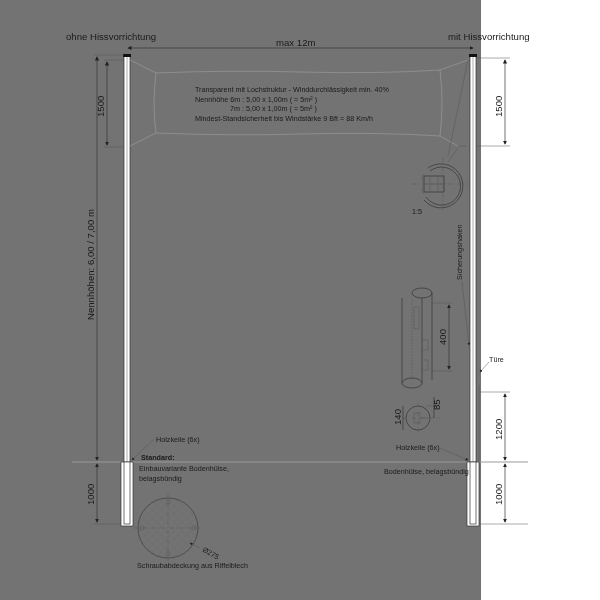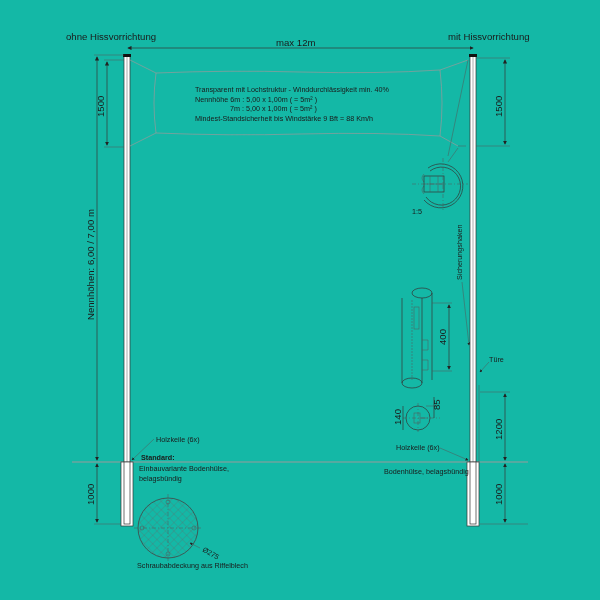--- a/index.html
+++ b/index.html
@@ -1,17 +1,17 @@
 <!DOCTYPE html>
 <html><head>
   <meta charset="utf-8">
   <style>
     html, body { margin: 0; padding: 0; background: #ffffff; }
     body { width: 600px; height: 600px; overflow: hidden; }
-    .canvas { position: relative; width: 600px; height: 600px; background: #14b8a6; }
+    .canvas { position: relative; width: 481px; height: 600px; background: #737373; }
     svg { position: absolute; left: 0; top: 0; }
     .t { font-family: "Liberation Sans", sans-serif; fill: #1a1a1a; }
     .t-sm { font-size: 7.2px; }
     .t-lg { font-size: 9.6px; }
     .t-dim { font-size: 9.6px; }
     .t-bold { font-weight: bold; }
     .ln { stroke: #333; fill: none; stroke-width: 0.7; }
     .ln-thin { stroke: #555; fill: none; stroke-width: 0.5; }
     .ln-grey { stroke: #9a9a9a; fill: none; stroke-width: 0.7; }
     .ln-dash { stroke: #555; fill: none; stroke-width: 0.5; stroke-dasharray: 4 2 1 2; }

